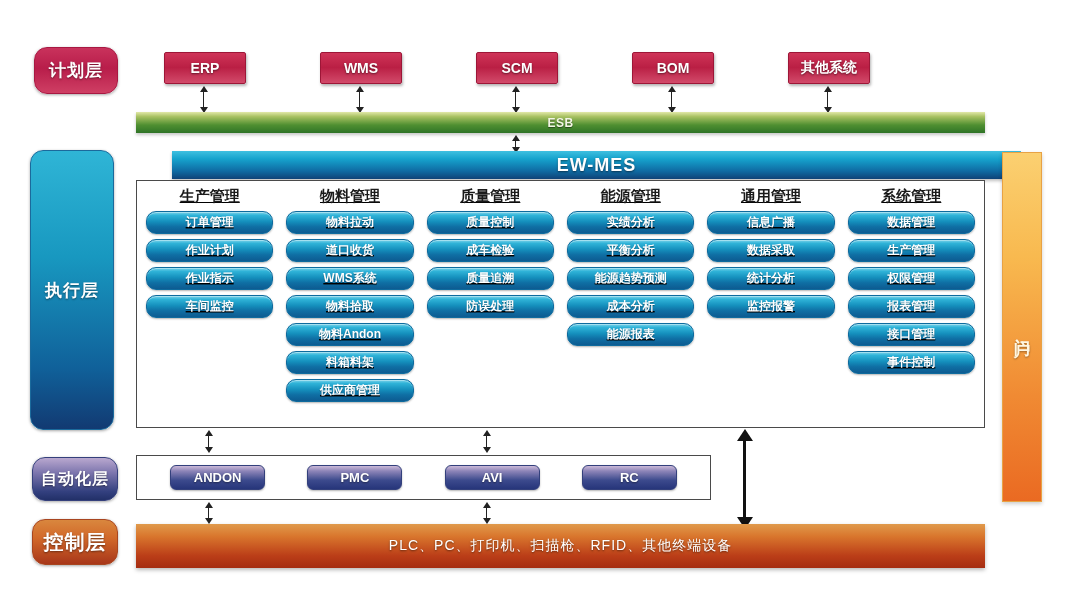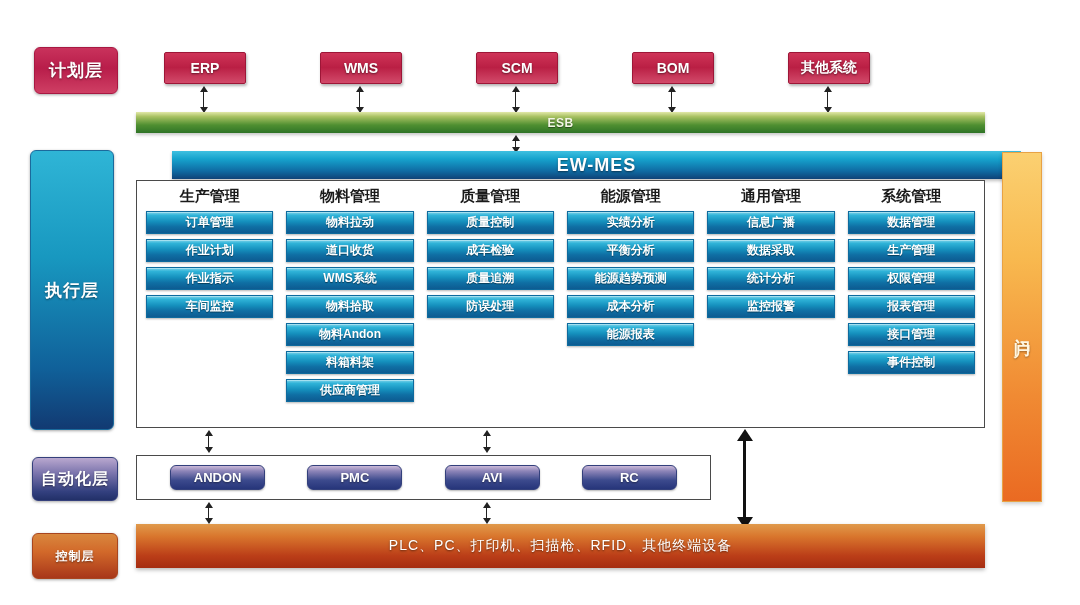--- a/index.html
+++ b/index.html
@@ -12,41 +12,41 @@
   #stage{position:relative;width:1080px;height:605px;}
 
   
   .layer-tab{
     position:absolute;
     display:flex;align-items:center;justify-content:center;
     color:#ffffff;
     font-weight:bold;
     letter-spacing:1px;
     text-shadow:0 1px 2px rgba(0,0,0,.45);
-    border-radius:6px;
+    border-radius:13px;
     box-shadow:0 1px 3px rgba(0,0,0,.35);
   }
   .tab-plan{
     left:34px;top:47px;width:82px;height:45px;font-size:17px;
     background:linear-gradient(180deg,#c9325c 0%,#b81d4a 45%,#cf3f64 100%);
     border:1px solid #ad complexes;
     border:1px solid #a81842;
   }
   .tab-exec{
     left:30px;top:150px;width:82px;height:278px;font-size:17px;
     background:linear-gradient(180deg,#2fb5d6 0%,#1898c0 38%,#10619a 78%,#123a72 100%);
     border:1px solid #1b6a9c;
   }
   .tab-auto{
     left:32px;top:457px;width:84px;height:42px;font-size:16px;
     background:linear-gradient(180deg,#b9a8cf 0%,#7d76ae 35%,#33407f 80%,#223068 100%);
     border:1px solid #35407c;
   }
   .tab-ctrl{
-    left:32px;top:533px;width:84px;height:44px;font-size:12px;
+    left:32px;top:519px;width:84px;height:44px;font-size:20px;
     background:linear-gradient(180deg,#d9873e 0%,#d2692a 40%,#a8371a 100%);
     border:1px solid #a8451f;
   }
 
   
   .sys-box{
     position:absolute;top:52px;height:30px;
     display:flex;align-items:center;justify-content:center;
     color:#ffffff;font-weight:bold;font-size:14px;
     background:linear-gradient(180deg,#cf3458 0%,#ba1f44 48%,#d24a6a 100%);
@@ -98,36 +98,37 @@
     border:1px solid #4a4a4a;
     background:#ffffff;
     box-sizing:border-box;
   }
   .mes-cols{
     position:absolute;left:0;top:0;right:0;bottom:0;
     display:flex;
     padding:6px 4px 6px 4px;
     box-sizing:border-box;
     gap:3px;
+    text-decoration:underline;
   }
   .mes-col{
     flex:1 1 0;
     display:flex;flex-direction:column;align-items:center;
     padding:0 5px;
     box-sizing:border-box;
   }
   .col-title{
     font-size:15px;color:#1a1a1a;font-weight:600;
     margin-bottom:5px;white-space:nowrap;
   }
   .mod-btn{
     width:100%;height:23px;margin-bottom:5px;
     display:flex;align-items:center;justify-content:center;
     color:#ffffff;font-size:12px;font-weight:bold;
-    border-radius:0;
+    border-radius:10px;
     background:linear-gradient(180deg,#7fd4ea 0%,#2fb3d8 16%,#1590bd 45%,#0f6fa4 70%,#0d5b91 100%);
     border:1px solid #0e6b9e;
     box-shadow:0 1px 2px rgba(0,0,0,.3), inset 0 1px 0 rgba(255,255,255,.35);
     text-shadow:0 1px 1px rgba(0,0,0,.45);
     white-space:nowrap;
     box-sizing:border-box;
   }
 
   
   .portal{

